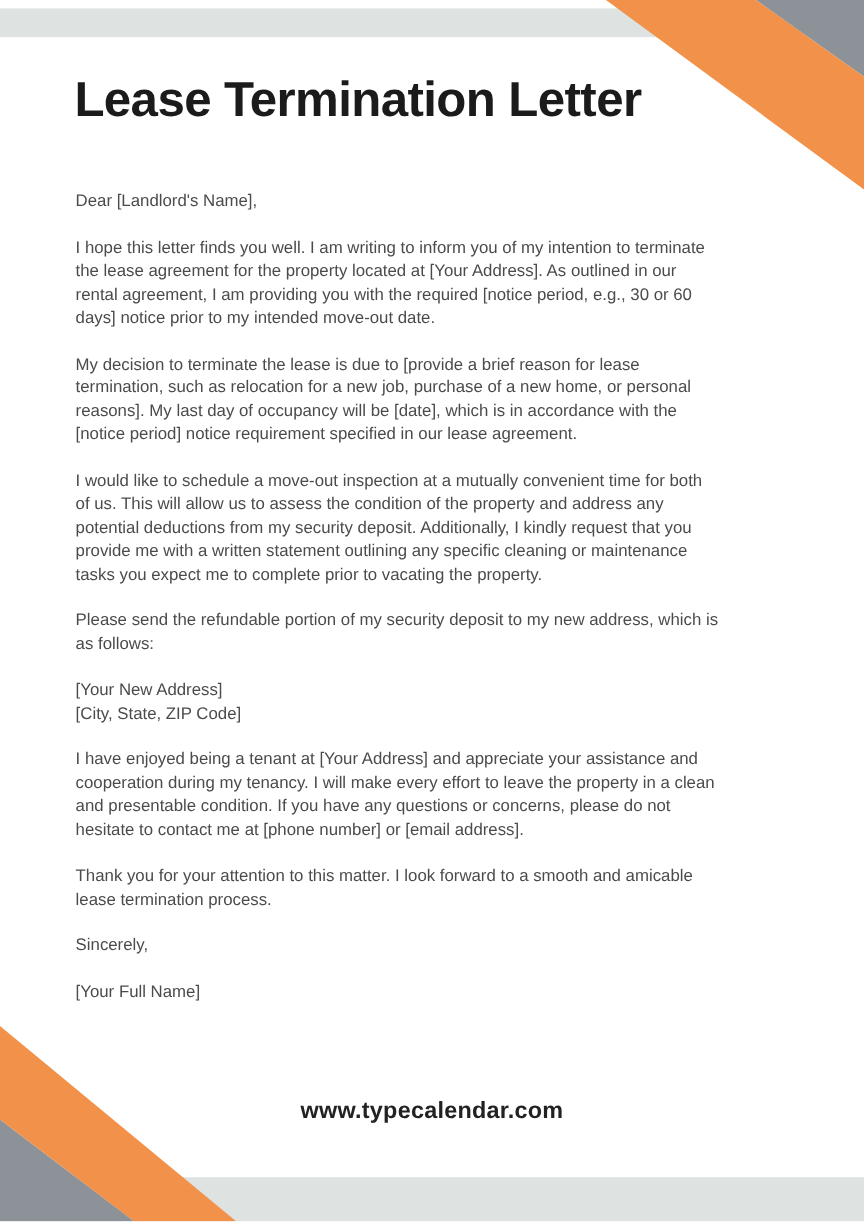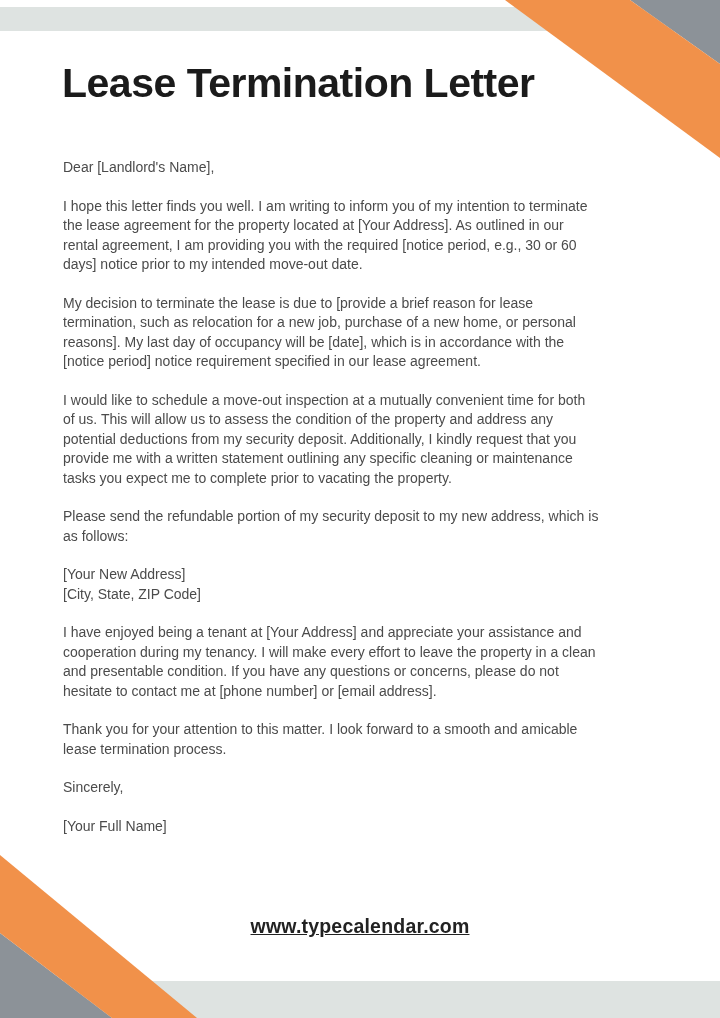--- a/index.html
+++ b/index.html
@@ -44,21 +44,20 @@
   .footer {
     position: absolute;
     left: 0;
     top: 915px;
     width: 720px;
     text-align: center;
     font-size: 19.5px;
     font-weight: bold;
     letter-spacing: 0.2px;
     color: #222222;
-    text-decoration: underline;
   }
 </style>
 </head>
 <body>
 
 <div class="page">
 
   <svg class="deco" width="720" height="1018" viewBox="0 0 720 1018">
     <rect x="0" y="7" width="720" height="24" fill="#DEE3E1"></rect>
     <polygon points="630,0 720,0 720,64" fill="#8C9298"></polygon>

